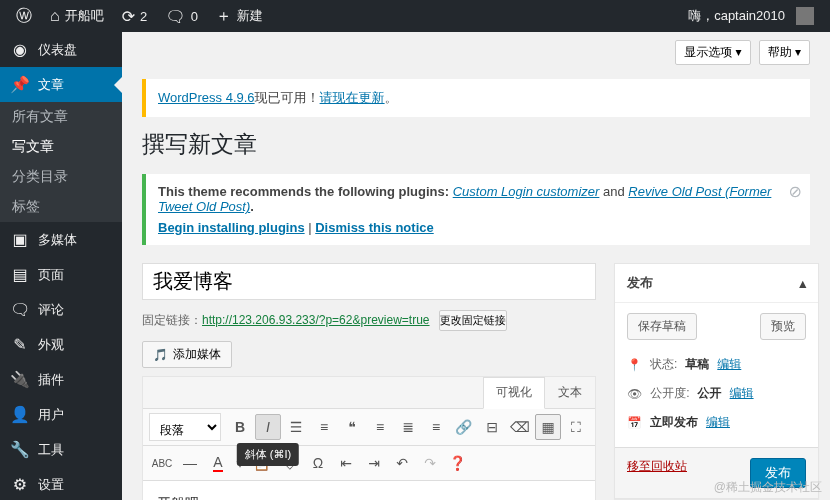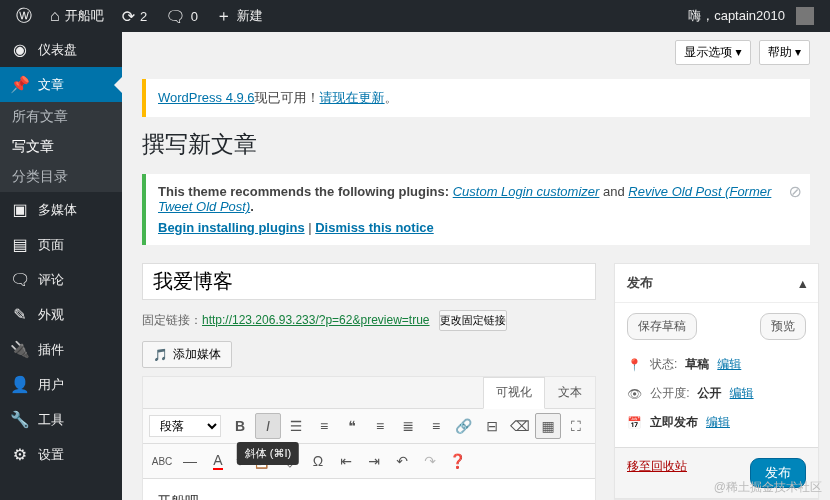--- a/index.html
+++ b/index.html
@@ -33,32 +33,32 @@
 .title-input{width:100%;padding:6px 10px;font-size:20px;border:1px solid #ddd;background:#fff;margin-bottom:6px}
 .permalink{font-size:12px;padding:4px 0 10px;color:#666}
 .permalink a{color:#15803d;text-decoration:underline}
 .perma-btn{background:#f7f7f7;border:1px solid #ccc;padding:2px 0;font-size:11px;margin-left:6px;cursor:pointer;border-radius:2px}
 .media-btn{background:#f7f7f7;border:1px solid #ccc;padding:4px 10px;font-size:12px;cursor:pointer;border-radius:2px;display:inline-flex;align-items:center;gap:5px;margin-bottom:8px}
 .editor-box{border:1px solid #e5e5e5;background:#fff}
 .editor-tabs{display:flex;justify-content:flex-end;background:#f5f5f5;border-bottom:1px solid #ddd}
 .editor-tab{padding:6px 12px;font-size:12px;cursor:pointer;color:#555;border:1px solid transparent}
 .editor-tab.active{background:#fff;border-color:#ddd;border-bottom-color:#fff;margin-bottom:-1px}
 .toolbar{display:flex;align-items:center;gap:2px;padding:4px 6px;border-bottom:1px solid #ddd;background:#fafafa;position:relative}
-.format-select{border:1px solid #ddd;padding:2px 20px 2px 6px;font-size:12px;background:#fff;margin-right:4px}
+.format-select{border:1px solid #ddd;padding:8px 20px 2px 6px;font-size:12px;background:#fff;margin-right:4px}
 .tb-btn{width:26px;height:26px;display:flex;align-items:center;justify-content:center;cursor:pointer;font-size:14px;color:#555;border-radius:2px;position:relative}
 .tb-btn.active{background:#e0e0e0;border:1px solid #bbb}
 .tb-btn.boxed{border:1px solid #aaa;background:#f0f0f0}
 .toolbar .expand{margin-left:auto}
 .tooltip{position:absolute;top:28px;left:50%;transform:translateX(-50%);background:#333;color:#fff;padding:4px 8px;font-size:11px;white-space:nowrap;border-radius:3px;z-index:10}
 .editor-body{padding:14px;min-height:120px;font-size:14px;color:#333}
 .postbox{background:#fff;border:1px solid #e5e5e5;margin-bottom:18px;box-shadow:0 1px 1px rgba(0,0,0,.04)}
 .postbox h2{font-size:13px;font-weight:600;padding:10px 12px;border-bottom:1px solid #eee;display:flex;justify-content:space-between;align-items:center}
 .postbox-inner{padding:10px 12px;font-size:12px}
 .pub-actions{display:flex;justify-content:space-between;margin-bottom:10px}
-.button{background:#f7f7f7;border:1px solid #ccc;padding:4px 10px;font-size:12px;cursor:pointer;border-radius:9px;color:#555}
+.button{background:#f7f7f7;border:1px solid #ccc;padding:4px 10px;font-size:12px;cursor:pointer;border-radius:3px;color:#555}
 .button-primary{background:#0085ba;border-color:#006799;color:#fff;padding:5px 14px;font-size:13px}
 .pub-row{display:flex;align-items:center;gap:8px;padding:6px 0;font-size:12px;color:#666}
 .pub-row b{color:#333;font-weight:600}
 .pub-row a{color:#0073aa;text-decoration:underline}
 .pub-footer{display:flex;justify-content:space-between;align-items:flex-start;padding:10px 12px;background:#f5f5f5;border-top:1px solid #ddd}
 .trash-link{color:#a00;text-decoration:underline;font-size:12px}
 .watermark{position:fixed;bottom:4px;right:8px;font-size:12px;color:#bbb}
 </style>
 </head>
 <body>
@@ -100,20 +100,21 @@
         <span>仪表盘</span>
       </div>
     <div class="menu-item active">
         <span class="menu-icon">📌</span>
         <span>文章</span>
       </div>
     <div class="submenu">
       <div class="submenu-item">所有文章</div>
       <div class="submenu-item current">写文章</div>
       <div class="submenu-item">分类目录</div>
+      <div class="submenu-item">标签</div>
     </div>
     <div class="menu-item">
         <span class="menu-icon">▣</span>
         <span>多媒体</span>
       </div>
     <div class="menu-item">
         <span class="menu-icon">▤</span>
         <span>页面</span>
       </div>
     <div class="menu-item">

